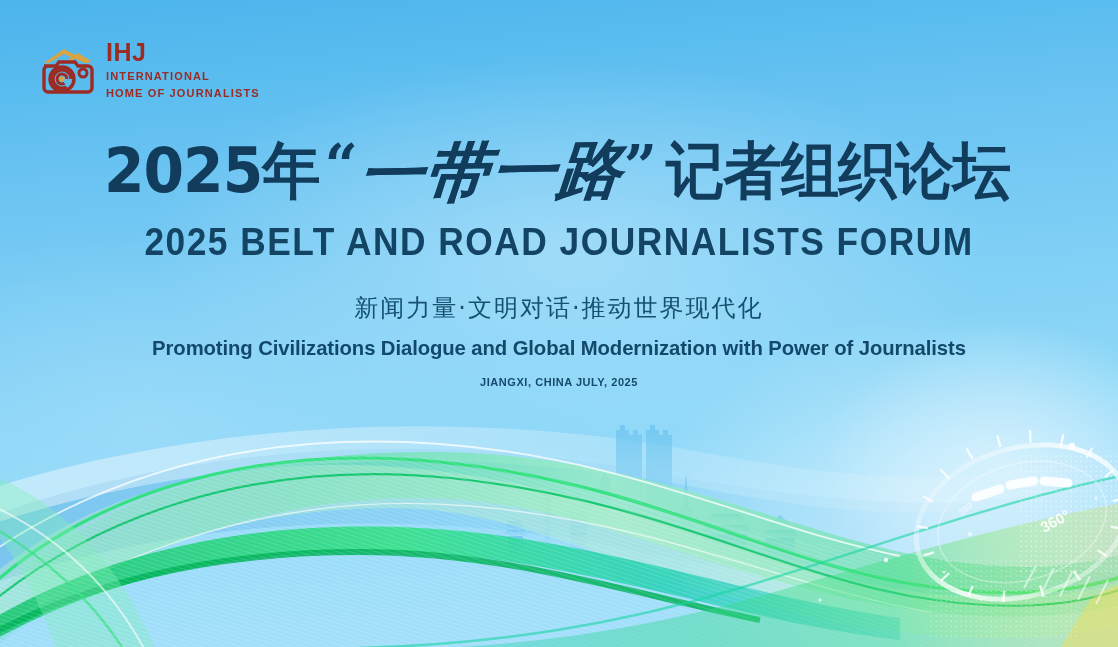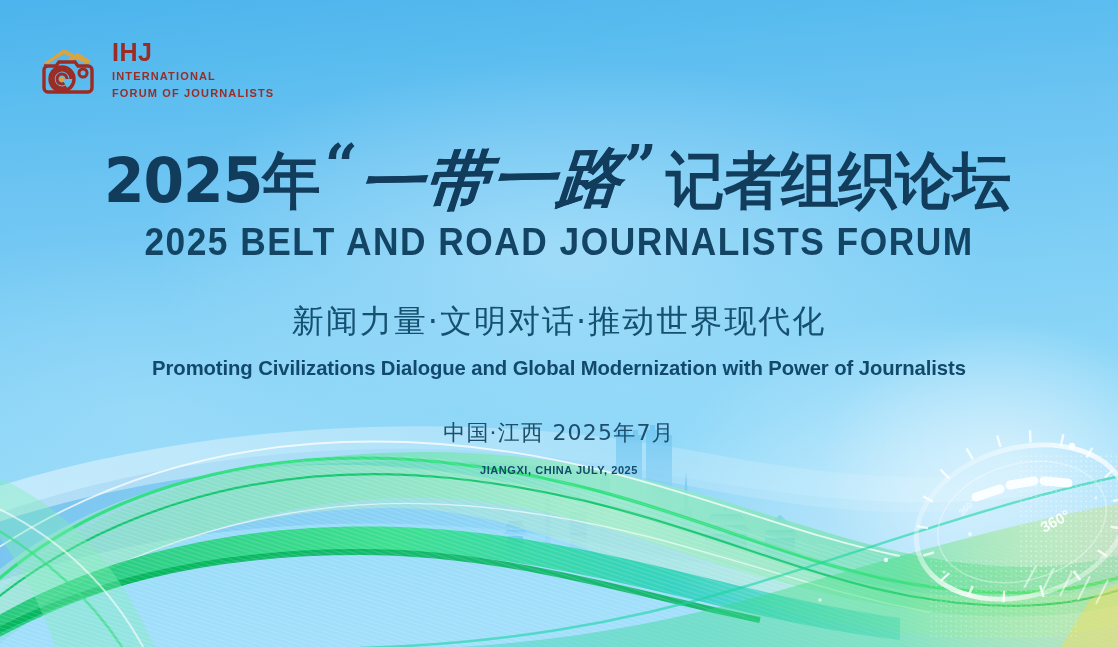--- a/index.html
+++ b/index.html
@@ -44,21 +44,21 @@
   
   .art {
     position:absolute; left:0; top:0;
     width:1118px; height:647px;
     pointer-events:none;
   }
 
   
   .logo-ihj {
     position:absolute; left:38px; top:40px;
-    display:flex; align-items:center; gap:16px;
+    display:flex; align-items:center; gap:10px;
   }
   .ihj-mark { width:58px; height:50px; display:block; }
   .ihj-text { display:flex; flex-direction:column; justify-content:center; }
   .ihj-title {
     font-size:25px; font-weight:700; letter-spacing:.5px;
     color:#9c2b24; line-height:1;
   }
   .ihj-sub1, .ihj-sub2 {
     font-size:11px; font-weight:700; letter-spacing:1.15px;
     color:#9c2b24; line-height:1.5;
@@ -77,21 +77,21 @@
   }
   .brjn-cn {
     margin-top:1px; font-size:7.4px; color:#b84f2e;
     letter-spacing:.3px; line-height:1.3; white-space:nowrap;
   }
 
   
   .headline { position:absolute; left:0; right:0; top:140px; text-align:center; }
 
   .title-cn {
-    display:flex; align-items:flex-end; justify-content:center;
+    display:flex; align-items:flex-start; justify-content:center;
     color:#123c5c; line-height:1;
     height:72px;
   }
   .tc-part {
     font-size:62px; font-weight:900;
     letter-spacing:-1px;
     font-family:"DejaVu Sans", sans-serif;
     transform:scaleX(.94);
   }
   .tc-quote {
@@ -112,22 +112,22 @@
   .title-en {
     margin-top:9px;
     font-size:38px; font-weight:700;
     letter-spacing:1.6px;
     color:#134464;
     font-family:"Liberation Sans", sans-serif;
     transform:scaleX(.93);
   }
 
   .tagline-cn {
-    margin-top:36px;
-    font-size:32px; color:#16506f; letter-spacing:2px;
+    margin-top:28px;
+    font-size:24px; color:#16506f; letter-spacing:2px;
     font-family:"DejaVu Sans", sans-serif; font-weight:400;
   }
   .tagline-en {
     margin-top:12px;
     font-size:20.5px; font-weight:700; color:#12496b;
     letter-spacing:-.1px;
     transform:scaleX(.99);
   }
 
   .place-cn {
@@ -371,39 +371,38 @@
       <circle cx="24" cy="33" r="12" fill="none" stroke="#9c2b24" stroke-width="3.4"></circle>
       <path d="M33 33 a9 9 0 1 0 -4.5 7.8" fill="none" stroke="#9c2b24" stroke-width="3.2"></path>
       <path d="M29 33 a5 5 0 1 0 -2.5 4.3" fill="none" stroke="#9c2b24" stroke-width="3"></path>
       <circle cx="24" cy="33" r="2.6" fill="#d9a441"></circle>
 
       <circle cx="45" cy="27" r="4" fill="none" stroke="#9c2b24" stroke-width="3"></circle>
     </svg>
     <div class="ihj-text">
       <div class="ihj-title">IHJ</div>
       <div class="ihj-sub1">INTERNATIONAL</div>
-      <div class="ihj-sub2">FORUM OF JOURNALISTS</div>
+      <div class="ihj-sub2">HOME OF JOURNALISTS</div>
     </div>
   </div>
 
 
   <div class="headline">
 
     <div class="title-cn">
       <span class="tc-part">2025年</span>
       <span class="tc-quote">“</span>
       <span class="tc-calli">一带一路</span>
       <span class="tc-quote">”</span>
       <span class="tc-part">记者组织论坛</span>
     </div>
 
     <div class="title-en">2025 BELT AND ROAD JOURNALISTS FORUM</div>
 
     <div class="tagline-cn">新闻力量·文明对话·推动世界现代化</div>
 
     <div class="tagline-en">Promoting Civilizations Dialogue and Global Modernization with Power of Journalists</div>
 
-    <div class="place-cn">中国·江西  2025年7月</div>
 
     <div class="place-en">JIANGXI, CHINA  JULY, 2025</div>
   </div>
 
 </div>
 
 </body></html>

